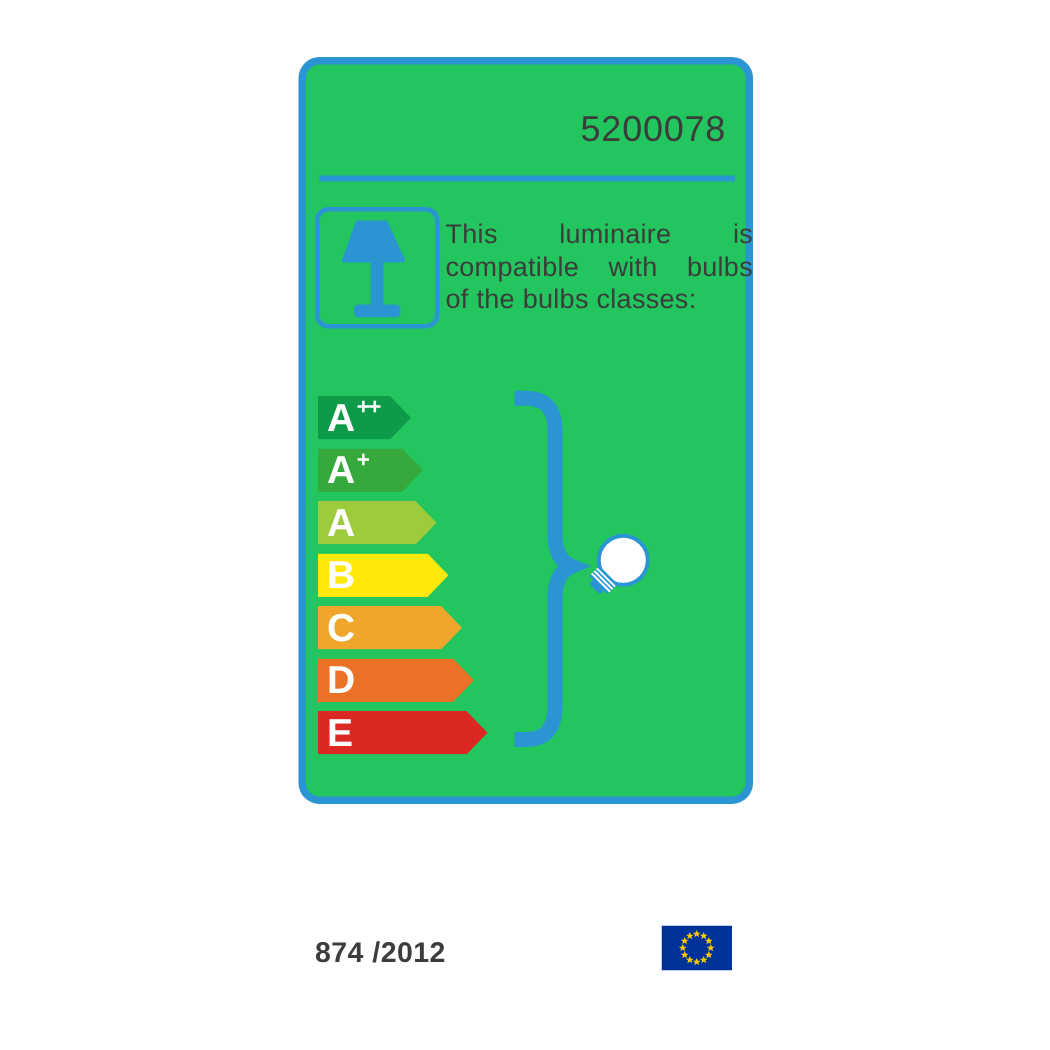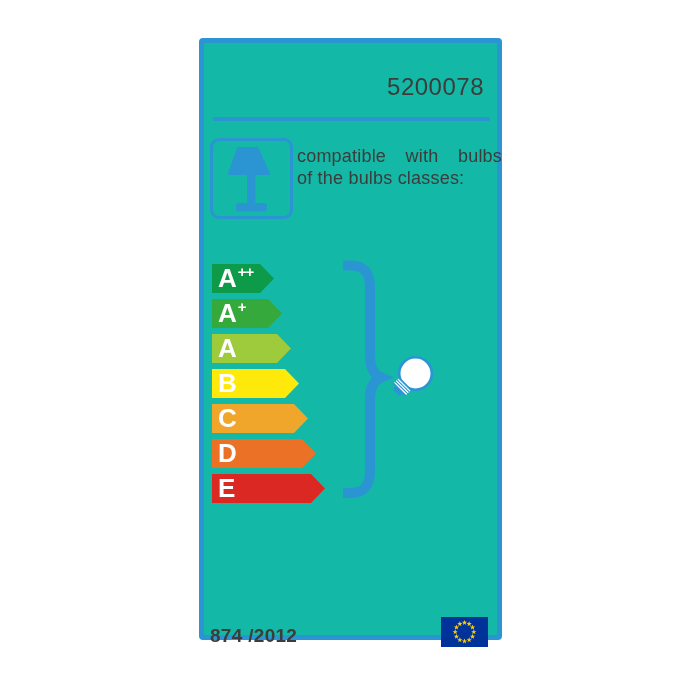--- a/index.html
+++ b/index.html
@@ -1,23 +1,23 @@
 <!DOCTYPE html>
 <html style="--blue: #2B95D4; --text: #3C3C3B; --flag-blue: #003399; --star-yellow: #FFCC00;"><head>
 <meta charset="utf-8">
 <style>
   html,body{margin:0;padding:0;}
   body{
     width:700px;height:700px;position:relative;background:#ffffff;
     font-family:"Liberation Sans",sans-serif;overflow:hidden;
   }
   .card{
-    position:absolute;left:199px;top:38px;width:303px;height:602px;
-    box-sizing:border-box;border:5px solid var(--blue);border-radius:4px;
-    background:#14b8a6;
+    position:absolute;left:199px;top:38px;width:303px;height:498px;
+    box-sizing:border-box;border:5px solid var(--blue);border-radius:14px;
+    background:#22c55e;
   }
   .product-number{
     position:absolute;top:30px;right:13px;height:28px;line-height:28px;
     font-size:24px;color:var(--text);letter-spacing:0.5px;
   }
   .rule{
     position:absolute;left:9px;top:74px;width:277px;height:4px;
     background:var(--blue);
   }
   .icon-box{
@@ -64,20 +64,21 @@
 
   <div class="icon-box">
     <svg viewBox="0 0 77 75">
       <path d="M25.5,7.5 L44,7.5 L55.5,32.5 L16.5,32.5 Z" fill="var(--blue)" stroke="var(--blue)" stroke-width="3" stroke-linejoin="round"></path>
       <rect x="34" y="33" width="8.5" height="31" fill="var(--blue)"></rect>
       <rect x="23" y="62" width="31" height="8.5" rx="3" fill="var(--blue)"></rect>
     </svg>
   </div>
 
   <div class="para">
+    <div class="line j">This luminaire is</div>
     <div class="line j">compatible with bulbs</div>
     <div class="line">of the bulbs classes:</div>
   </div>
 
   <div class="scale">
     <div class="arrow" style="width: 62px; background: rgb(13, 155, 73);">
       <span class="ltr">A</span>
         <span class="sup">++</span>
     </div>
     <div class="arrow" style="width: 70px; background: rgb(53, 169, 60);">

